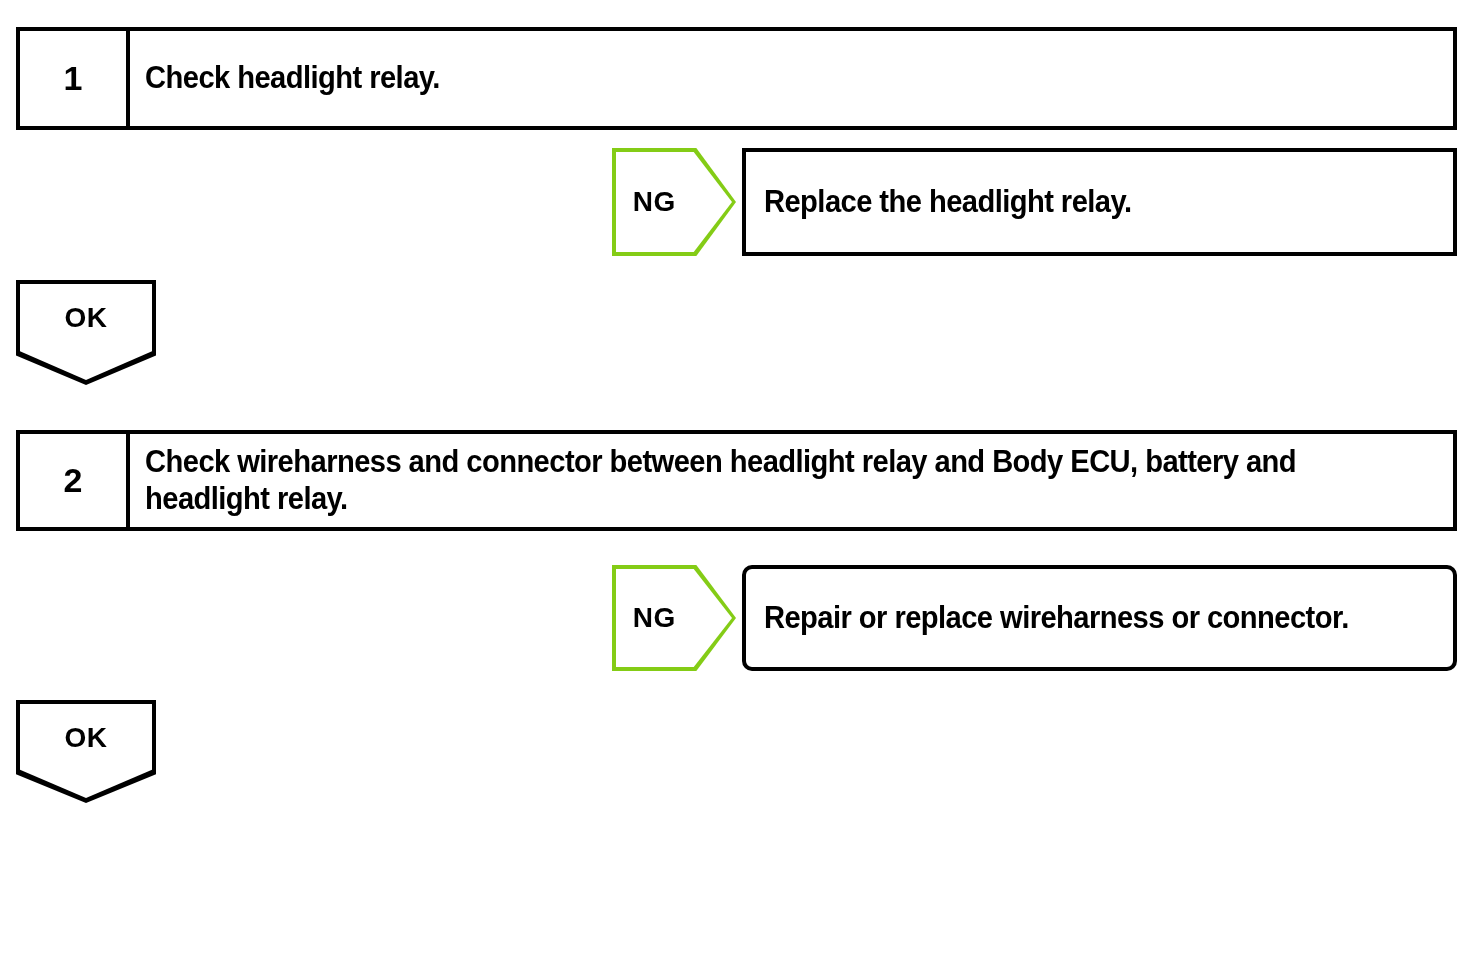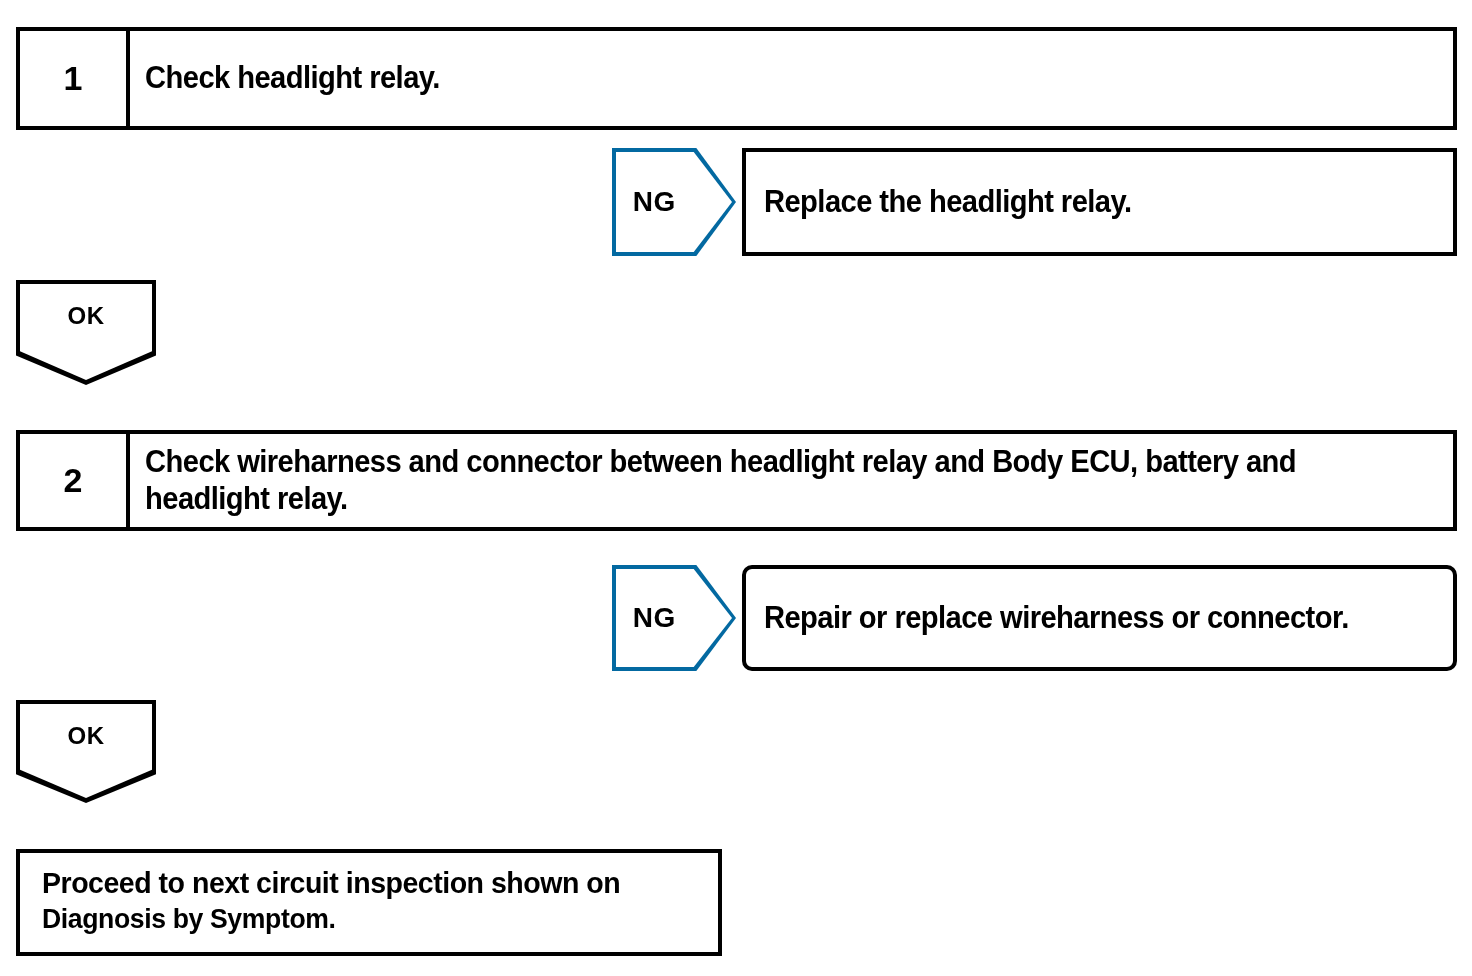--- a/index.html
+++ b/index.html
@@ -50,21 +50,21 @@
     color: #000000;
     letter-spacing: -0.6px;
     transform: scaleX(0.94);
     transform-origin: left center;
   }
 
   
   .ng-arrow {
     position: absolute;
     box-sizing: border-box;
-    background: #0369a1;
+    background: #84cc16;
     -webkit-clip-path: polygon(0% 0%, 68% 0%, 100% 50%, 68% 100%, 0% 100%);
     clip-path: polygon(0% 0%, 68% 0%, 100% 50%, 68% 100%, 0% 100%);
     display: flex;
     align-items: center;
   }
   .ng-arrow::after {
     content: "";
     position: absolute;
     left: 4px;
     top: 4px;
@@ -104,21 +104,21 @@
     -webkit-clip-path: polygon(0% 0%, 100% 0%, 100% 70%, 50% 100%, 0% 70%);
     clip-path: polygon(0% 0%, 100% 0%, 100% 70%, 50% 100%, 0% 70%);
   }
   .ok-label {
     position: absolute;
     z-index: 2;
     top: 22px;
     left: 0;
     right: 0;
     text-align: center;
-    font-size: 24px;
+    font-size: 28px;
     font-weight: bold;
     color: #000000;
     letter-spacing: 0.5px;
   }
 
   
   .result-box {
     position: absolute;
     box-sizing: border-box;
     border: 4px solid #000000;
@@ -196,18 +196,14 @@
     <div class="ng-label">NG</div>
   </div>
   <div class="result-box" style="left:742px; top:565px; width:715px; height:106px;border-radius:10px;">
     <div class="result-text">Repair or replace wireharness or connector.</div>
   </div>
 
   <div class="ok-arrow" style="left:16px; top:700px; width:140px; height:103px;">
     <div class="ok-label">OK</div>
   </div>
 
-  <div class="terminal-box" style="left:16px; top:849px; width:706px; height:107px;">
-    <div class="terminal-line1">Proceed to next circuit inspection shown on</div>
-    <div class="terminal-line2">Diagnosis by Symptom.</div>
-  </div>
 
 </div>
 
 </body></html>

